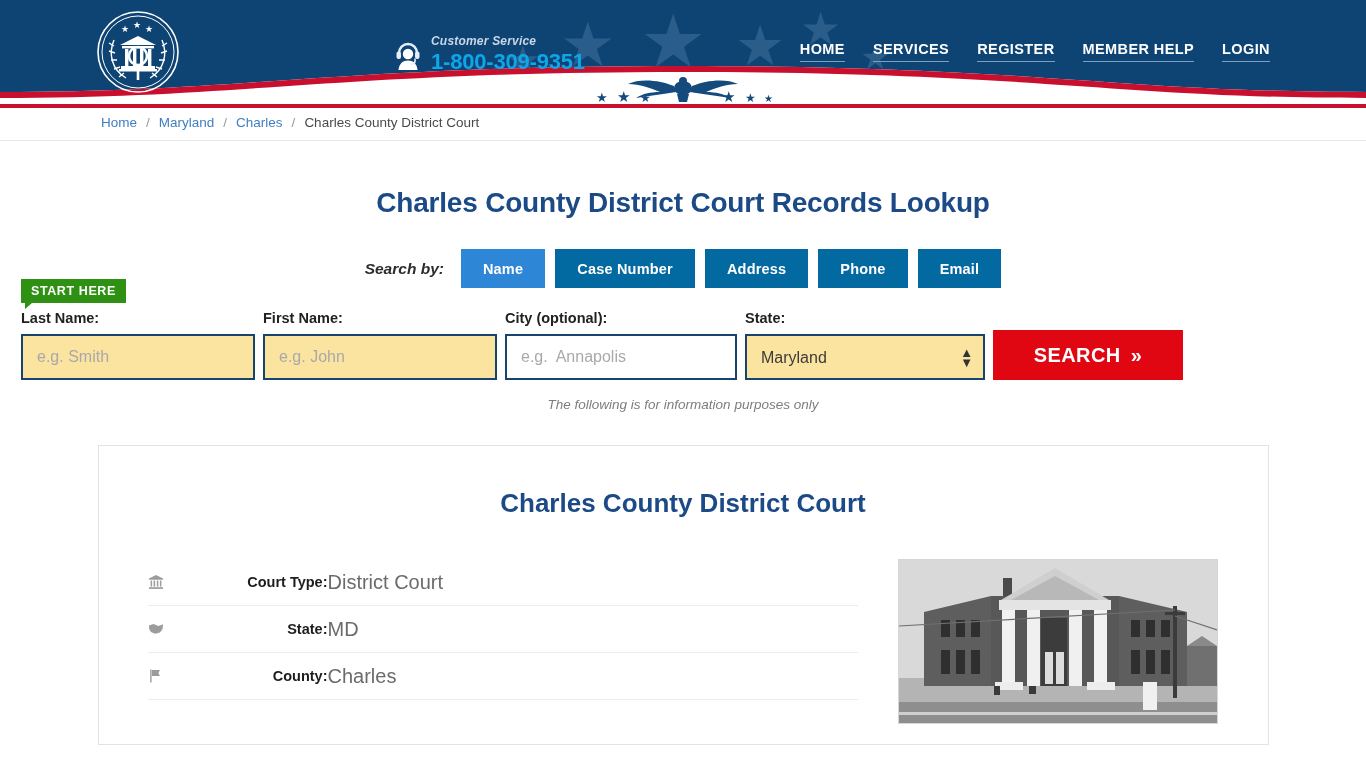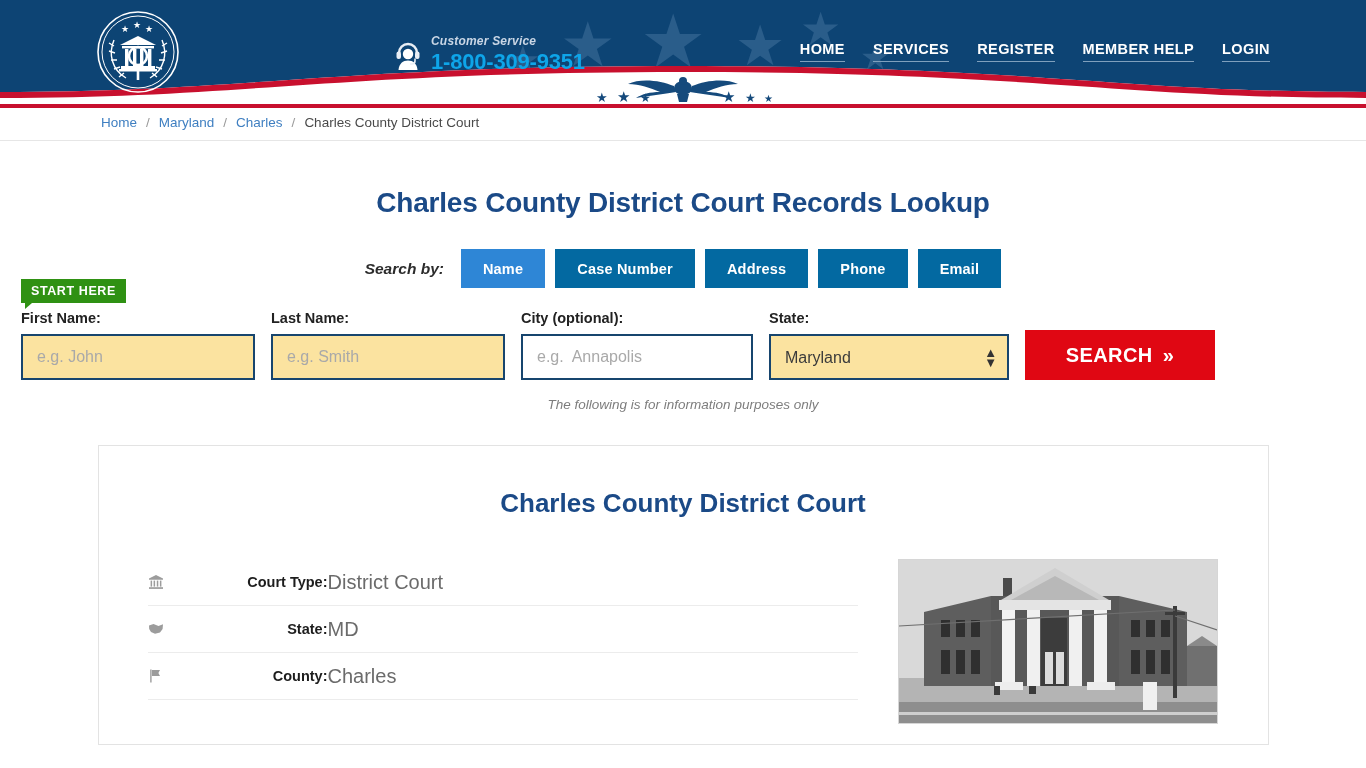--- a/index.html
+++ b/index.html
@@ -134,21 +134,21 @@
     display: flex; align-items: center; justify-content: center;
     border: none; cursor: pointer; letter-spacing: .2px;
   }
   .tab.active { background: #2e86d6; }
 
   
   .formrow {
     position: relative;
     margin: 22px auto 0 auto;
     width: 1324px;
-    display: flex; align-items: flex-end; gap: 16px;
+    display: flex; align-items: flex-end; gap: 8px;
   }
   .field { display: flex; flex-direction: column; }
   .field-label {
     font-size: 14.5px; font-weight: bold; color: #222222;
     margin-bottom: 8px;
   }
   .inp {
     height: 46px;
     border: 2px solid #17456e;
     background: #fbe3a0;
@@ -357,27 +357,27 @@
     <button class="tab">Case Number</button>
     <button class="tab">Address</button>
     <button class="tab">Phone</button>
     <button class="tab">Email</button>
   </div>
 
   <div class="formrow">
     <div class="starthere">START HERE</div>
 
     <div class="field">
+      <label class="field-label">Last Name:</label>
+      <input class="inp f-last" type="text" placeholder="e.g. Smith" style="">
+    </div>
+
+    <div class="field">
       <label class="field-label">First Name:</label>
       <input class="inp f-first" type="text" placeholder="e.g. John" style="">
-    </div>
-
-    <div class="field">
-      <label class="field-label">Last Name:</label>
-      <input class="inp f-last" type="text" placeholder="e.g. Smith" style="">
     </div>
 
     <div class="field">
       <label class="field-label">City (optional):</label>
       <input class="inp white f-city" type="text" placeholder="e.g.  Annapolis" style="">
     </div>
 
     <div class="field f-state">
       <label class="field-label">State:</label>
       <select class="sel">

